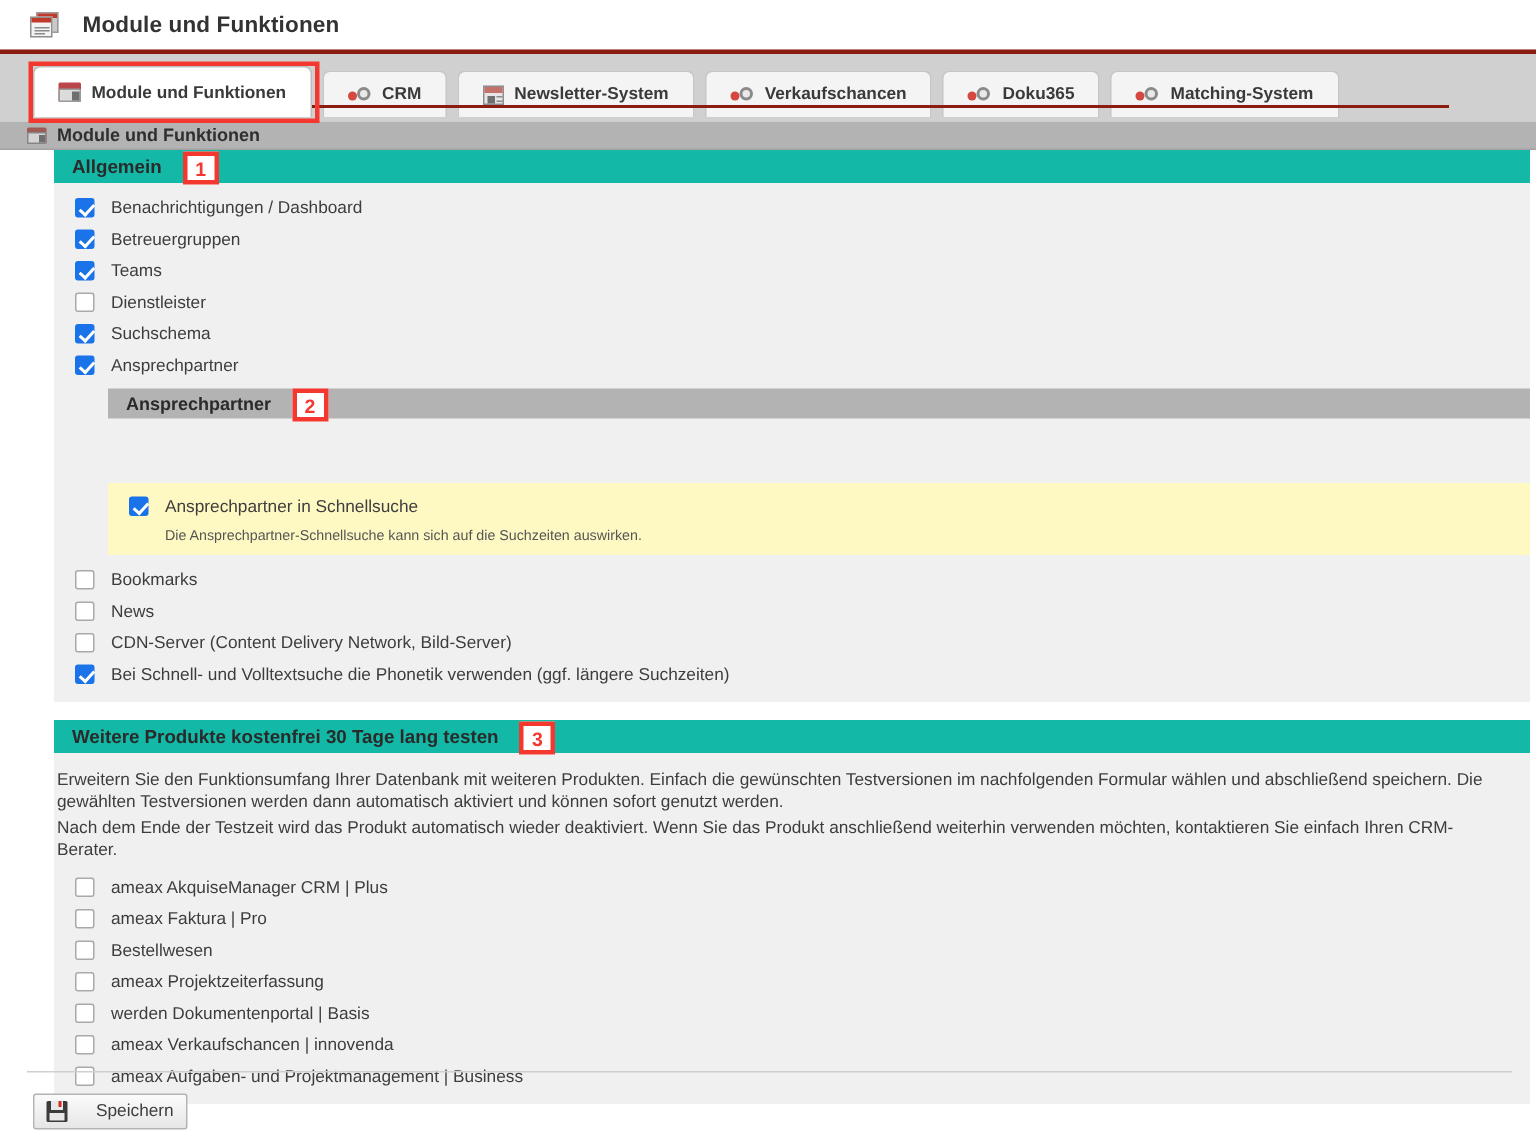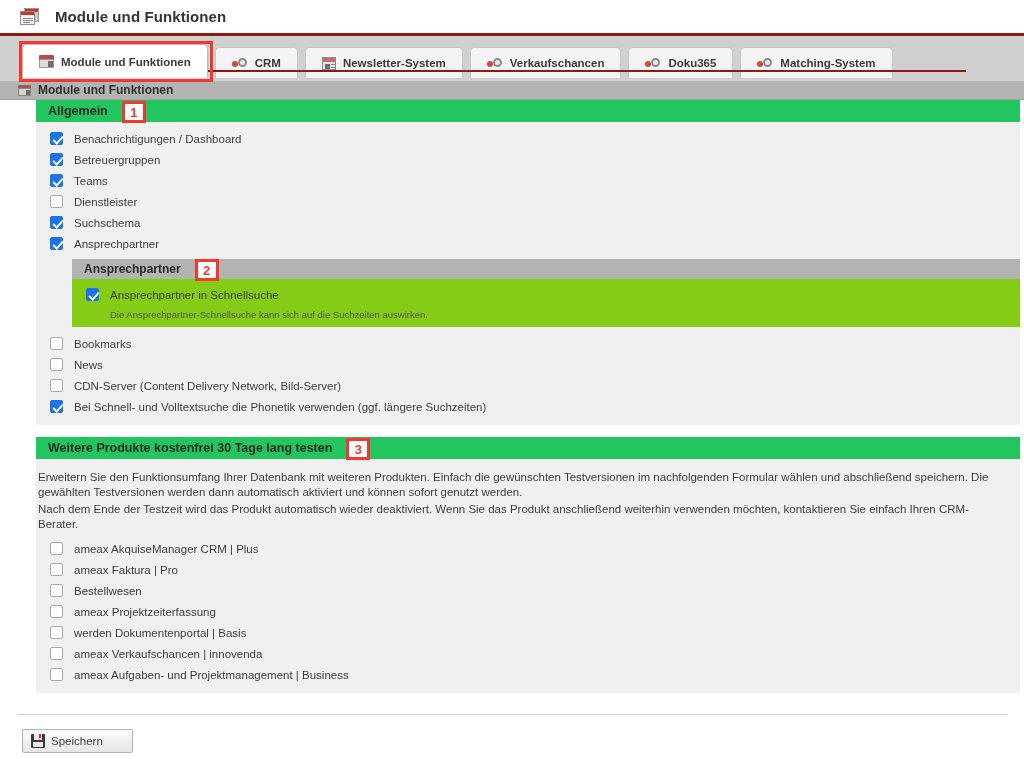--- a/index.html
+++ b/index.html
@@ -108,21 +108,21 @@
   .icon-folder-sm { position:relative; width:13px; height:11px; display:block; }
   .icon-folder-sm .b1 { position:absolute; left:0; top:0; width:13px; height:11px; background:#9e5a55; border-radius:1px; }
   .icon-folder-sm .b2 { position:absolute; left:0; top:3px; width:13px; height:8px; background:#d4d4d4; border:1px solid #868686; border-radius:1px; }
   .icon-folder-sm .b2 i { position:absolute; left:7px; top:1px; width:4px; height:5px; background:#6f6f6f; }
 
   
   .content { position: absolute; left: 0; top: 100px; width: 1024px; }
   .panel { margin-left: 36px; width: 984px; }
 
   .section-head {
-    height: 22px; background: #22c55e;
+    height: 22px; background: #14b8a6;
     display: flex; align-items: center;
     font-size: 12.5px; font-weight: bold; color: #2a2a2a;
     padding-left: 12px;
     position: relative;
   }
   .section-body { background: #f0f0f0; padding: 6px 0 8px 0; }
 
   .annot-badge {
     display: inline-flex; align-items: center; justify-content: center;
     width: 24px; height: 22px;
@@ -152,36 +152,36 @@
   }
 
   
   .subpanel { margin: 5px 0 6px 36px; width: 948px; }
   .sub-head {
     height: 20px; background: #b3b3b3;
     display: flex; align-items: center;
     font-size: 12px; font-weight: bold; color: #2a2a2a;
     padding-left: 12px;
   }
-  .sub-body { background: #84cc16; padding: 5px 0 7px 0; }
+  .sub-body { background: #fef9c3; padding: 5px 0 7px 0; margin-top: 43px; }
   .sub-note {
     font-size: 9.5px; color: #555; padding-left: 38px; padding-top: 4px;
   }
 
   .desc-block { padding: 5px 14px 4px 2px; font-size: 11.5px; color: #3d3d3d; line-height: 15px; }
   .desc-block p { margin: 0 0 2px 0; }
 
   
   .footer-sep {
     position: absolute; left: 18px; top: 714px; width: 990px; height: 1px; background: #cfcfcf;
   }
   .btn-save {
     position: absolute; left: 22px; top: 729px;
-    height: 24px; padding: 0 29px 0 8px;
-    display: flex; align-items: center; gap: 6px;
+    height: 24px; padding: 0 8px 0 8px;
+    display: flex; align-items: center; gap: 19px;
     background: linear-gradient(#fbfbfb, #e6e6e6);
     border: 1px solid #b4b4b4; border-radius: 2px;
     font-size: 11.5px; color: #3d3d3d; cursor: pointer;
   }
   .icon-save { position:relative; width:14px; height:14px; display:block; background:#3b3b3b; border-radius:1px; }
   .icon-save .shut { position:absolute; left:3px; top:0; width:8px; height:6px; background:#e8e8e8; }
   .icon-save .shut i { position:absolute; right:1px; top:0px; width:2px; height:4px; background:#cf2b22; }
   .icon-save .lbl2 { position:absolute; left:2px; bottom:1px; width:10px; height:5px; background:#e8e8e8; }
 </style>
 </head>

